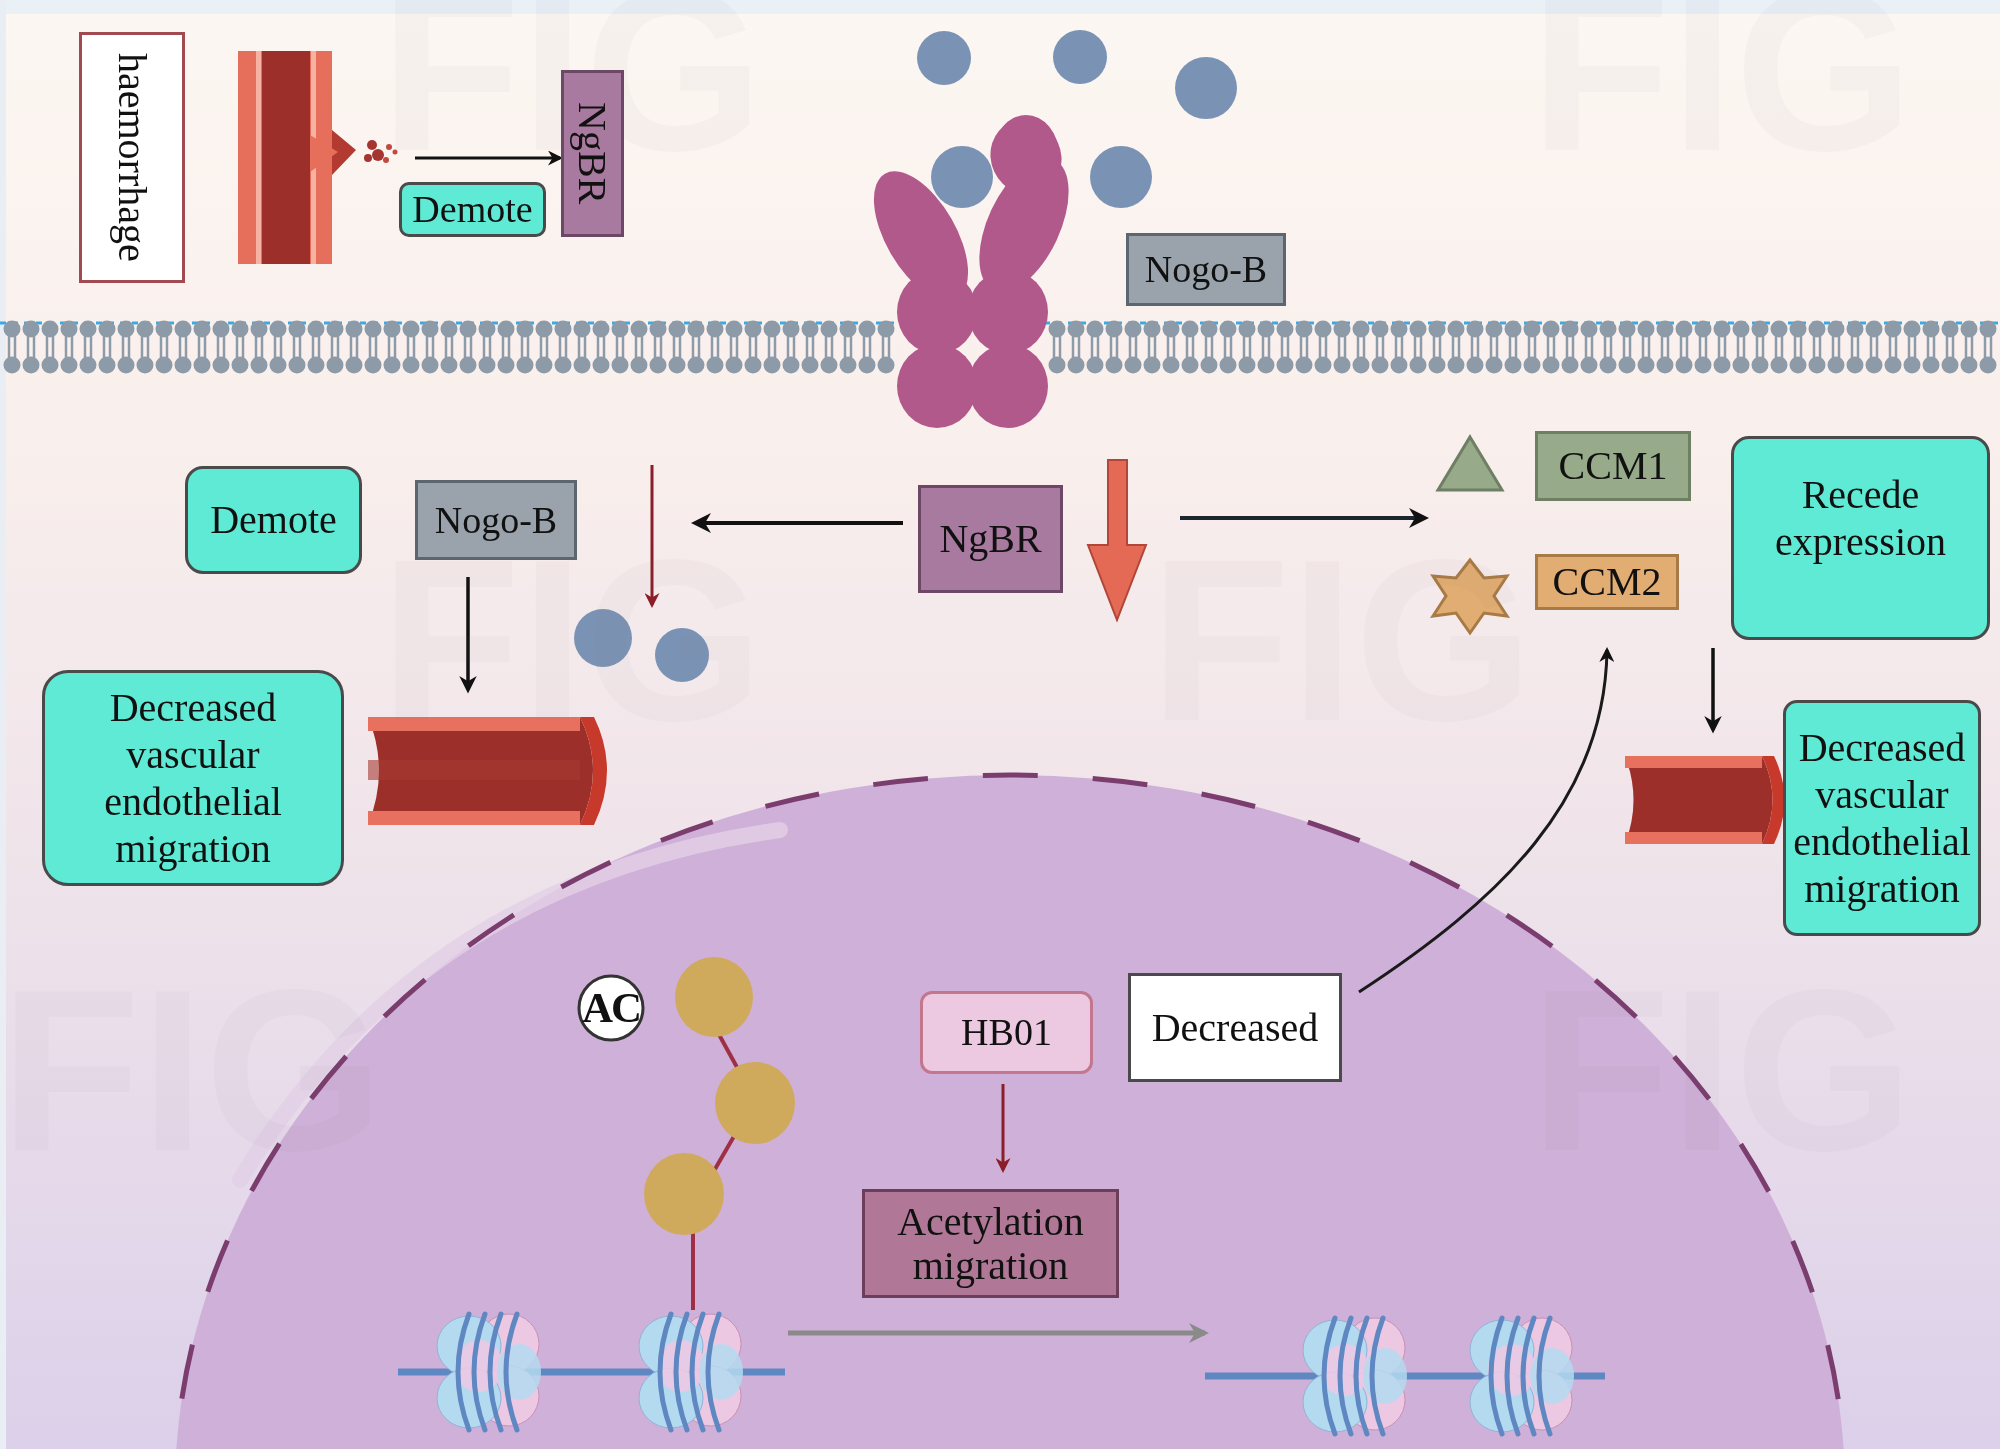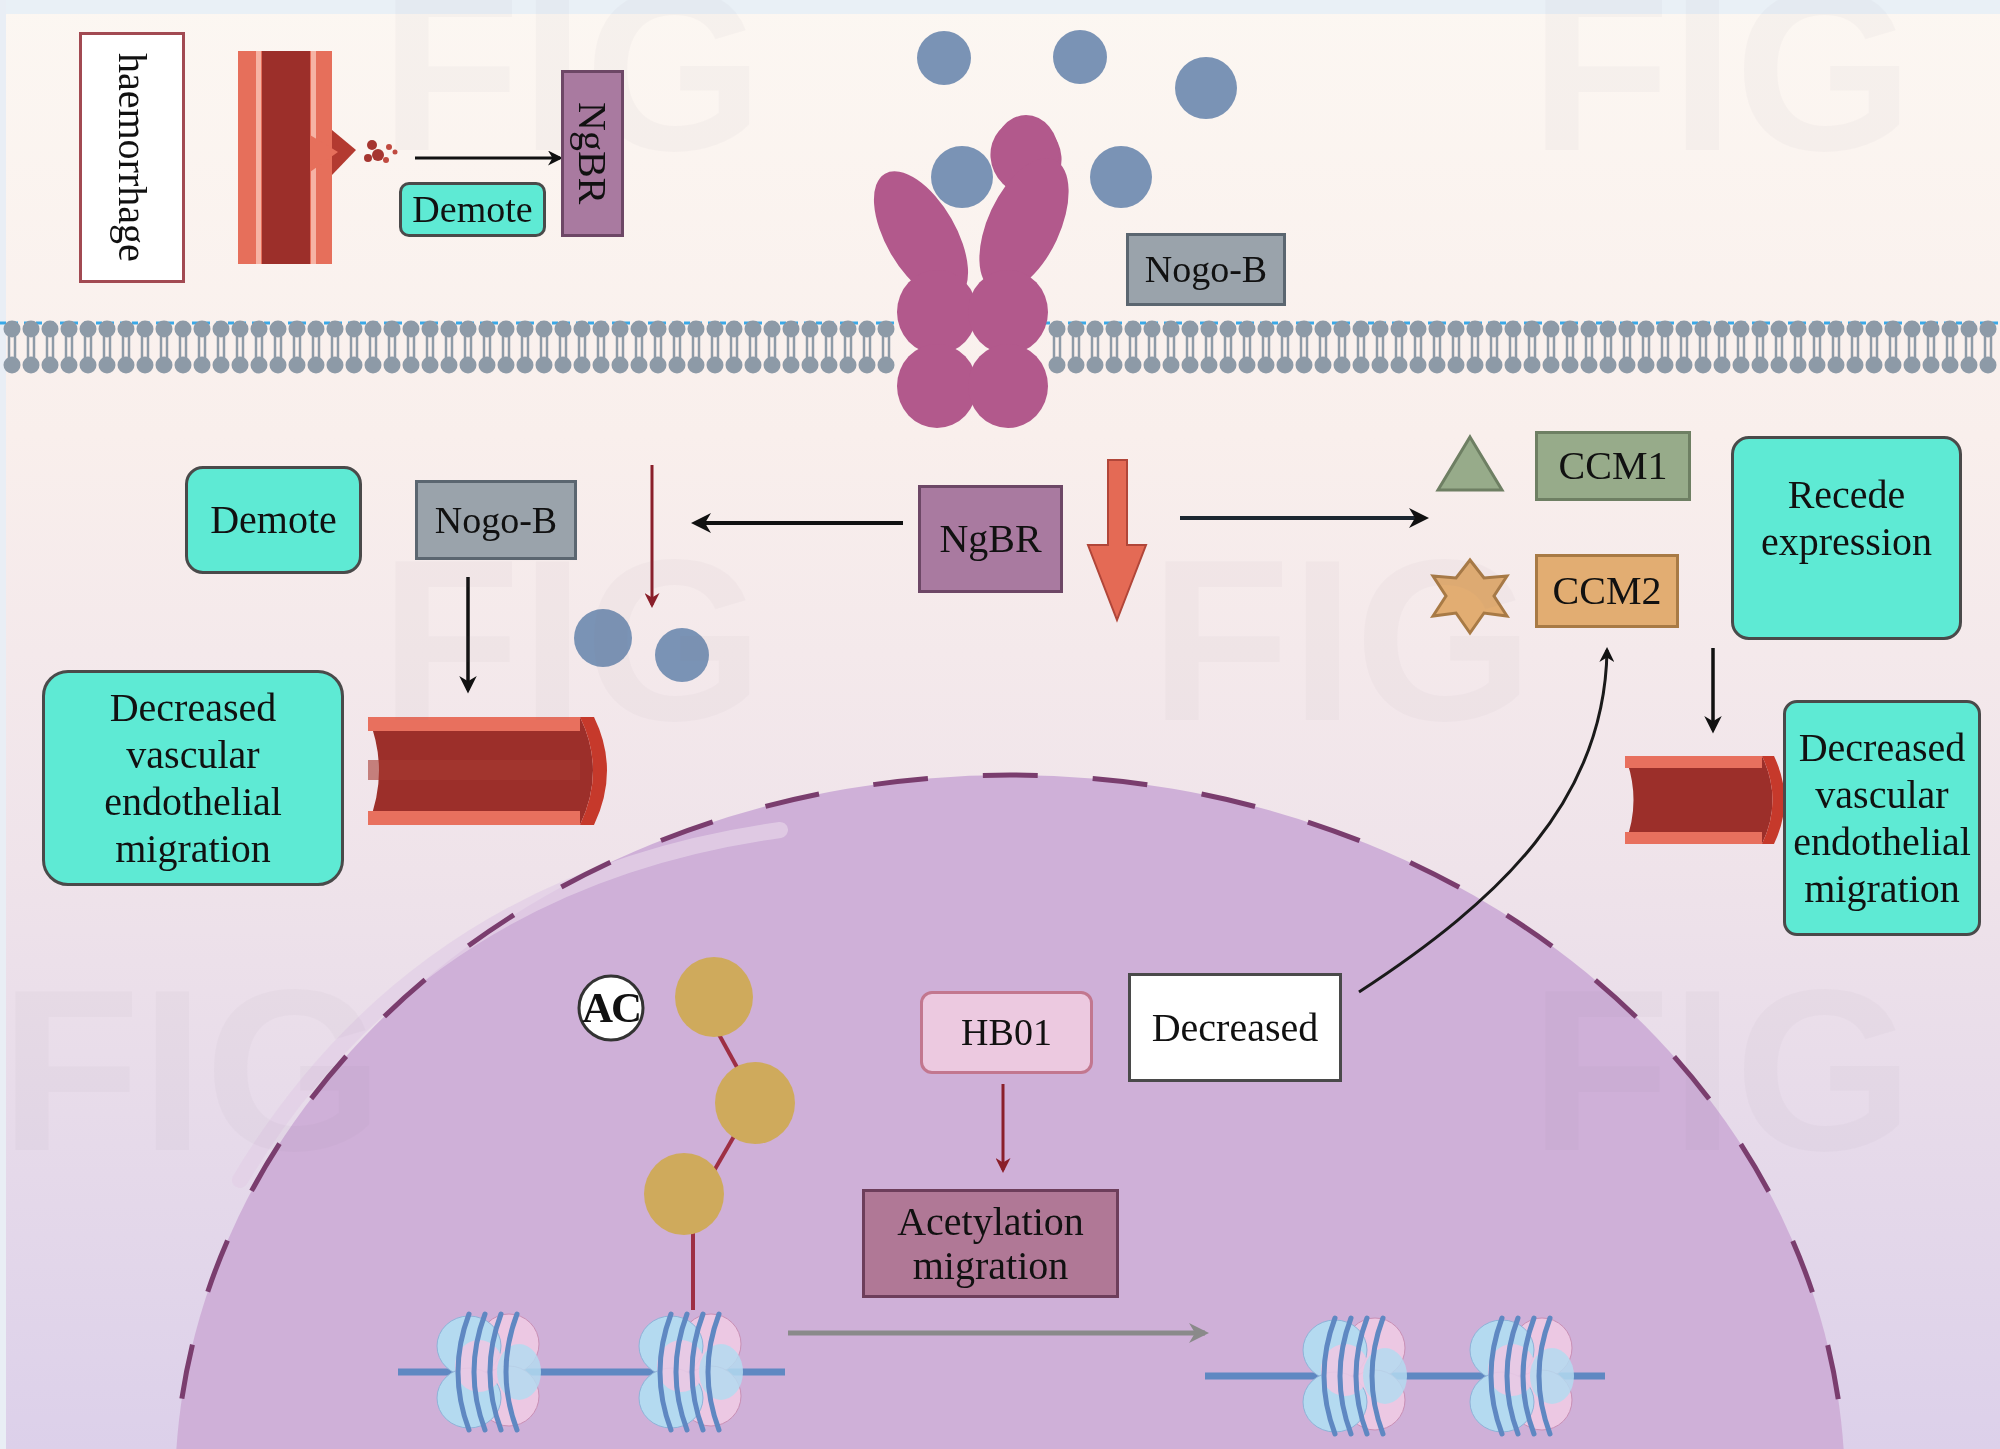--- a/index.html
+++ b/index.html
@@ -809,24 +809,24 @@
 </div>
 <div class="box gray f38" style="left:415px;top:480px;width:162px;height:80px;">
   <span>Nogo-B</span>
 </div>
 <div class="box purple f40" style="left:918px;top:485px;width:145px;height:108px;">
   <span>NgBR</span>
 </div>
 <div class="box green f40" style="left:1535px;top:431px;width:156px;height:70px;">
   <span>CCM1</span>
 </div>
-<div class="box orange f40" style="left:1535px;top:554px;width:144px;height:74px;">
+<div class="box orange f40" style="left:1535px;top:554px;width:144px;height:56px;">
   <span>CCM2</span>
 </div>
-<div class="box white-round f40" style="left:1731px;top:436px;width:231px;height:204px;flex-direction:column;padding-bottom:40px;">
+<div class="box white-round f40" style="left:1731px;top:436px;width:259px;height:204px;flex-direction:column;padding-bottom:40px;">
   <span>Recede</span>
   <span>expression</span>
 </div>
 <div class="box white-round f40" style="left:42px;top:670px;width:302px;height:216px;flex-direction:column;border-radius:26px;">
   <span>Decreased</span>
   <span>vascular</span>
   <span>endothelial</span>
   <span>migration</span>
 </div>
 <div class="box white-round f40" style="left:1783px;top:700px;width:198px;height:236px;flex-direction:column;border-radius:14px;">

